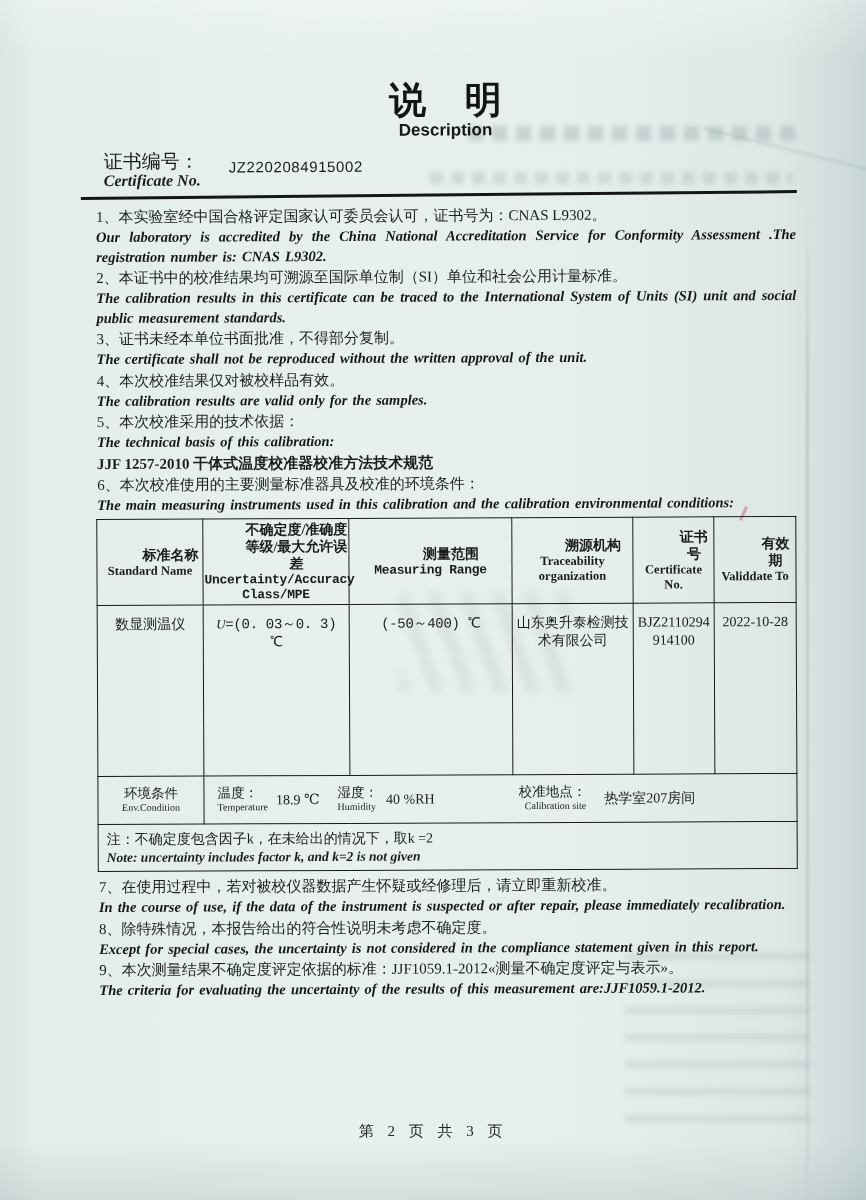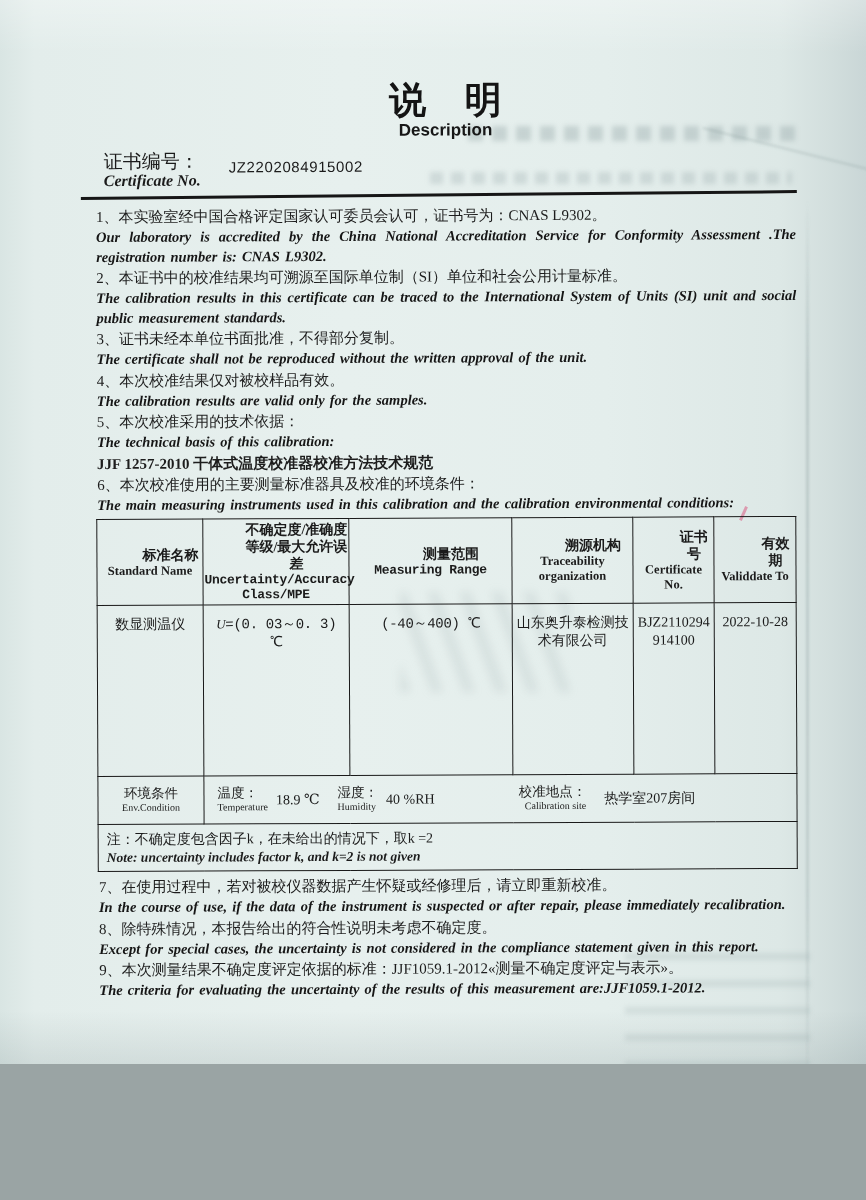--- a/index.html
+++ b/index.html
@@ -1,18 +1,18 @@
 <!DOCTYPE html>
 <html><head>
 <meta charset="utf-8">
 <style>
   html,body{margin:0;padding:0;background:#9aa4a4;}
   .page{
     position:relative;
-    width:866px;height:1064px;
+    width:866px;height:1200px;
     margin:0 auto;
     background:
       linear-gradient(90deg, #d9e5e3 0%, #e3edeb 4%, #e7f0ee 40%, #e4eeec 70%, #dde8e6 90%, #d2dedd 96%, #c9d6d6 100%),
       #e2ecea;
     overflow:hidden;
     color:#1b1b1b;
     font-family:"Liberation Serif","DejaVu Serif",serif;
   }
   .page::before{ 
     content:"";position:absolute;inset:0;pointer-events:none;
@@ -169,21 +169,21 @@
           <th>
             <div class="h-cn">有效期</div>
             <div class="h-en">Validdate To</div>
           </th>
         </tr>
       </thead>
       <tbody>
         <tr class="data-row">
           <td>数显测温仪</td>
           <td class="c-uncert"><span class="u-sym">U</span><span>=(0. 03～0. 3) ℃</span></td>
-          <td class="c-range">(-40～400) ℃</td>
+          <td class="c-range">(-50～400) ℃</td>
           <td>山东奥升泰检测技术有限公司</td>
           <td class="c-certno">BJZ2110294914100</td>
           <td>2022-10-28</td>
         </tr>
         <tr class="env-row">
           <td class="env-label">
             <div class="env-cn">环境条件</div>
             <div class="env-en">Env.Condition</div>
           </td>
           <td colspan="5">
@@ -219,14 +219,15 @@
       <p class="cn">7、在使用过程中，若对被校仪器数据产生怀疑或经修理后，请立即重新校准。</p>
       <p class="en">In the course of use, if the data of the instrument is suspected or after repair, please immediately recalibration.</p>
       <p class="cn">8、除特殊情况，本报告给出的符合性说明未考虑不确定度。</p>
       <p class="en last">Except for special cases, the uncertainty is not considered in the compliance statement given in this report.</p>
       <p class="cn">9、本次测量结果不确定度评定依据的标准：JJF1059.1-2012«测量不确定度评定与表示»。</p>
       <p class="en last">The criteria for evaluating the uncertainty of the results of this measurement are:JJF1059.1-2012.</p>
     </div>
 
   </div>
 
+  <div class="footer">第 2 页  共 3 页</div>
 
 </div>
 
 </body></html>

